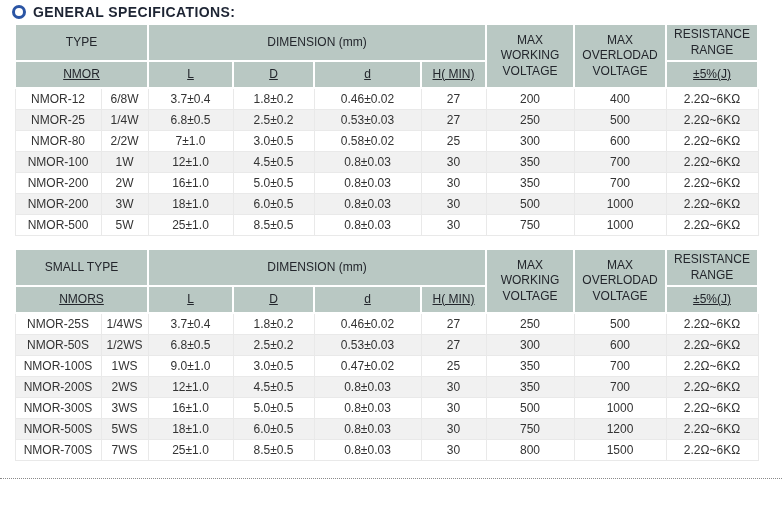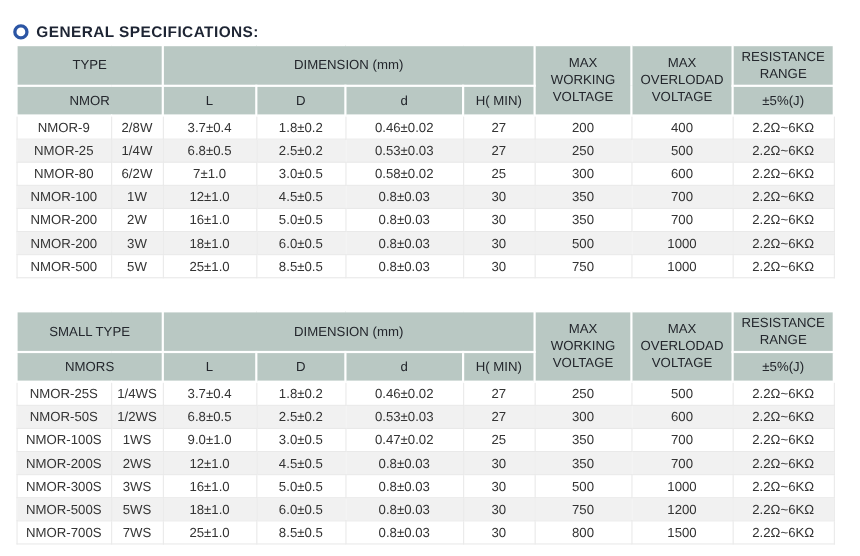--- a/index.html
+++ b/index.html
@@ -1,45 +1,45 @@
 <!DOCTYPE html>
 <html><head>
 <meta charset="utf-8">
 <style>
   html, body { margin:0; padding:0; background:#ffffff; }
   .page {
     width:782px; height:505px; background:#ffffff; overflow:hidden;
     font-family:"Liberation Sans", sans-serif; position:relative;
   }
-  .title-row { display:flex; align-items:center; gap:7px; padding:20px 0 0 12px; height:18px; }
+  .title-row { display:flex; align-items:center; gap:7px; padding:3px 0 0 12px; height:18px; }
   .ring { width:8px; height:8px; border:3px solid #2b55a4; border-radius:50%; background:#fff; flex:0 0 auto; }
   .title-text { font-size:14px; font-weight:bold; color:#1d2433; letter-spacing:0.4px; white-space:nowrap; }
 
   table.spec {
     border-collapse:collapse; table-layout:fixed; width:743px;
     margin-left:14px; font-size:12px;
   }
   table.spec.t1 { margin-top:2px; }
-  table.spec.t2 { margin-top:29px; }
+  table.spec.t2 { margin-top:12px; }
   col.c-name  { width:86px; }
   col.c-watt  { width:47px; }
   col.c-L     { width:85px; }
   col.c-D     { width:81px; }
   col.c-d     { width:107px; }
   col.c-h     { width:65px; }
   col.c-maxw  { width:88px; }
   col.c-maxo  { width:92px; }
   col.c-res   { width:92px; }
 
   th {
     background:#b9c8c3; border:2px solid #ffffff; font-weight:normal;
     color:#23262c; padding:1px 2px; line-height:1.3; text-align:center;
   }
   tr.h1 th { height:33px; }
-  tr.h2 th { height:23px; }
+  tr.h2 th { height:23px;text-decoration:underline; }
 
   td {
     border:1px solid #e9e9e9; height:20px; text-align:center;
     color:#333333; padding:0 2px; white-space:nowrap; overflow:hidden;
   }
   tbody tr:nth-child(even) td { background:#f1f1f1; }
 
   .dotted-line { border-top:1px dotted #8a8a8a; width:782px; margin-top:17px; height:0; }
 </style>
 </head>
@@ -76,22 +76,22 @@
         <th colspan="2">NMOR</th>
         <th>L</th>
         <th>D</th>
         <th>d</th>
         <th>H( MIN)</th>
         <th>±5%(J)</th>
       </tr>
     </thead>
     <tbody>
         <tr>
-          <td>NMOR-9</td>
-          <td>2/8W</td>
+          <td>NMOR-12</td>
+          <td>6/8W</td>
           <td>3.7±0.4</td>
           <td>1.8±0.2</td>
           <td>0.46±0.02</td>
           <td>27</td>
           <td>200</td>
           <td>400</td>
           <td>2.2Ω~6KΩ</td>
         </tr>
         <tr>
           <td>NMOR-25</td>
@@ -99,21 +99,21 @@
           <td>6.8±0.5</td>
           <td>2.5±0.2</td>
           <td>0.53±0.03</td>
           <td>27</td>
           <td>250</td>
           <td>500</td>
           <td>2.2Ω~6KΩ</td>
         </tr>
         <tr>
           <td>NMOR-80</td>
-          <td>6/2W</td>
+          <td>2/2W</td>
           <td>7±1.0</td>
           <td>3.0±0.5</td>
           <td>0.58±0.02</td>
           <td>25</td>
           <td>300</td>
           <td>600</td>
           <td>2.2Ω~6KΩ</td>
         </tr>
         <tr>
           <td>NMOR-100</td>

